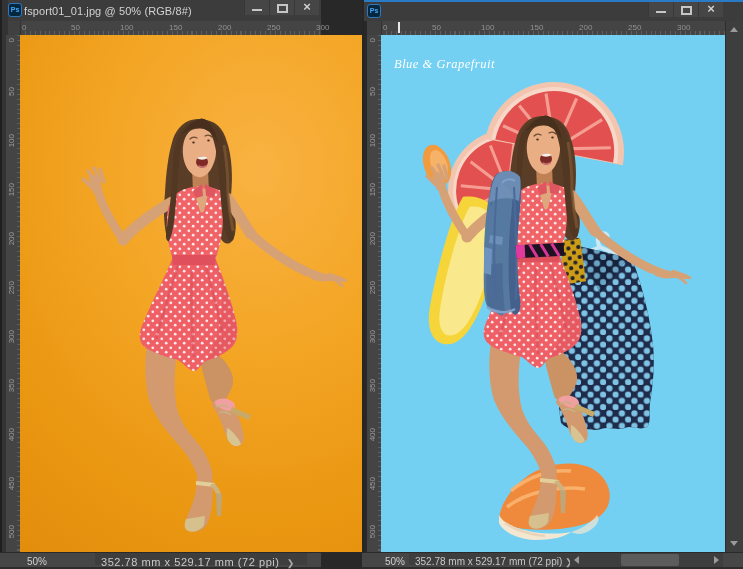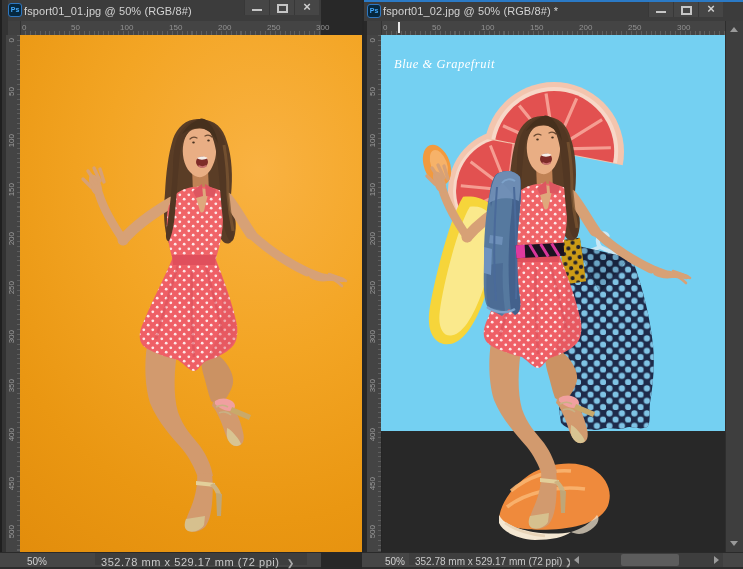--- a/index.html
+++ b/index.html
@@ -187,21 +187,20 @@
   <div class="sbar">
     <div class="pct">50%</div>
     <div class="fld" style="left:95px;width:200px;font-size:11px;letter-spacing:0.55px;">352.78 mm x 529.17 mm (72 ppi) &nbsp;<span class="chev">❯</span></div>
   </div>
 </div>
 
 <div class="win" id="winR" style="left:362px;width:381px;">
   <div class="tbar" style="border-top:2px solid #2b7ac6;height:19px;"></div>
   <div style="position:absolute;left:0;top:0;bottom:0;width:2px;background:#262626;"></div>
   <div class="ticon" style="left:5px;top:4px;">Ps</div>
-  <div class="ttext" style="left:21px;top:5px;">fsport01_02.jpg @ 50% (RGB/8#) *</div>
   <div class="btns" style="right:20px;top:2px;">
     <div class="btn">
         <div style="position:absolute;left:7px;top:9px;width:10px;height:2px;background:#c6c6c6;"></div>
       </div>
     <div class="btn">
         <div style="position:absolute;left:7px;top:4px;width:7px;height:5px;border:2px solid #c6c6c6;"></div>
       </div>
     <div class="btn">
         <div class="g" style="top:-1px;font-size:13px;font-weight:bold;">×</div>
       </div>
@@ -225,21 +224,21 @@
     <div class="vnum" style="top:99px;">100</div>
     <div class="vnum" style="top:148px;">150</div>
     <div class="vnum" style="top:197px;">200</div>
     <div class="vnum" style="top:246px;">250</div>
     <div class="vnum" style="top:295px;">300</div>
     <div class="vnum" style="top:344px;">350</div>
     <div class="vnum" style="top:393px;">400</div>
     <div class="vnum" style="top:442px;">450</div>
     <div class="vnum" style="top:490px;">500</div>
   </div>
-  <div id="canvR" style="position:absolute;left:19px;top:35px;width:344px;height:396px;background:#74d0f2;">
+  <div id="canvR" style="position:absolute;left:19px;top:35px;width:344px;height:517px;background:#74d0f2;">
     <svg width="344" height="517" viewBox="0 0 344 517" style="position:absolute;left:0;top:0;">
       <defs>
         <pattern id="ndots" width="12.5" height="12.5" patternUnits="userSpaceOnUse">
           <circle cx="3.4" cy="3.4" r="3.1" fill="#7fc3e4"></circle>
           <circle cx="9.6" cy="9.6" r="3.1" fill="#7fc3e4"></circle>
         </pattern>
         <pattern id="ydots" width="10" height="10" patternUnits="userSpaceOnUse">
           <circle cx="3" cy="3" r="2.1" fill="#23222b"></circle>
           <circle cx="8" cy="8" r="2.1" fill="#23222b"></circle>
         </pattern>

